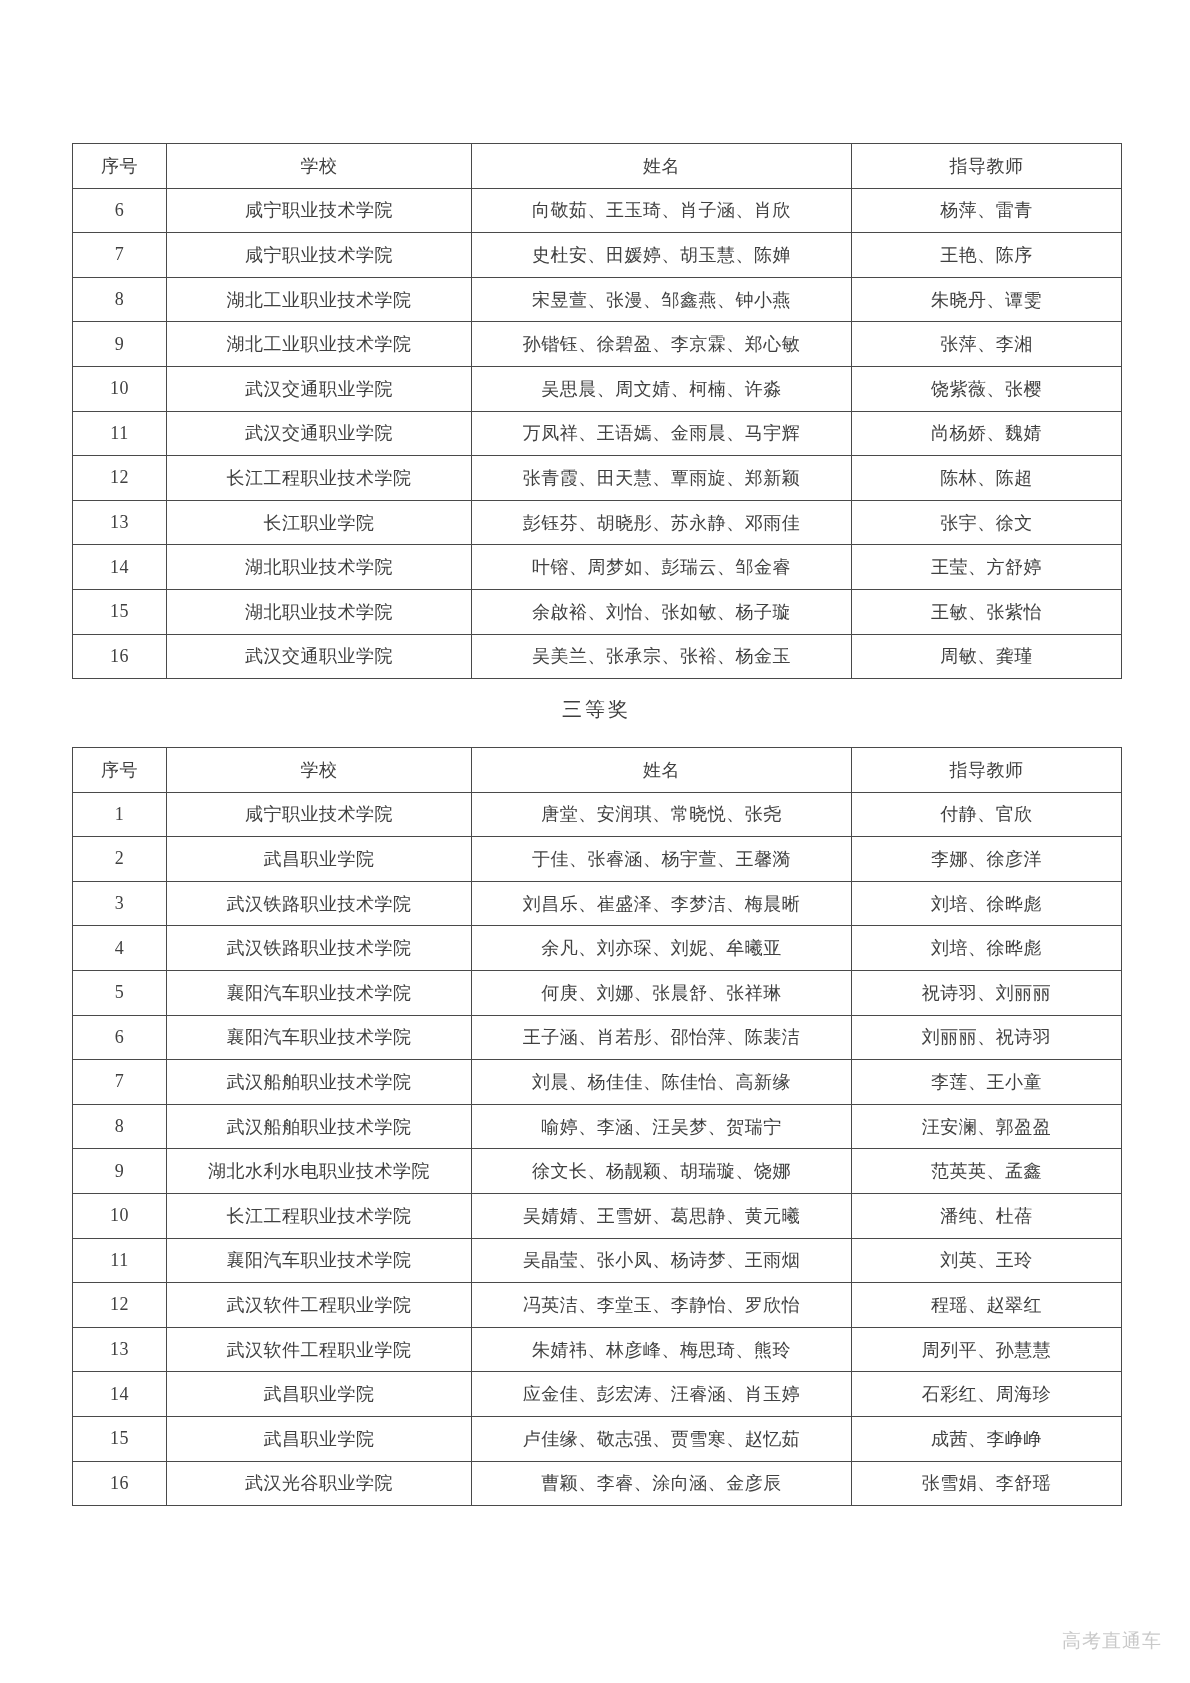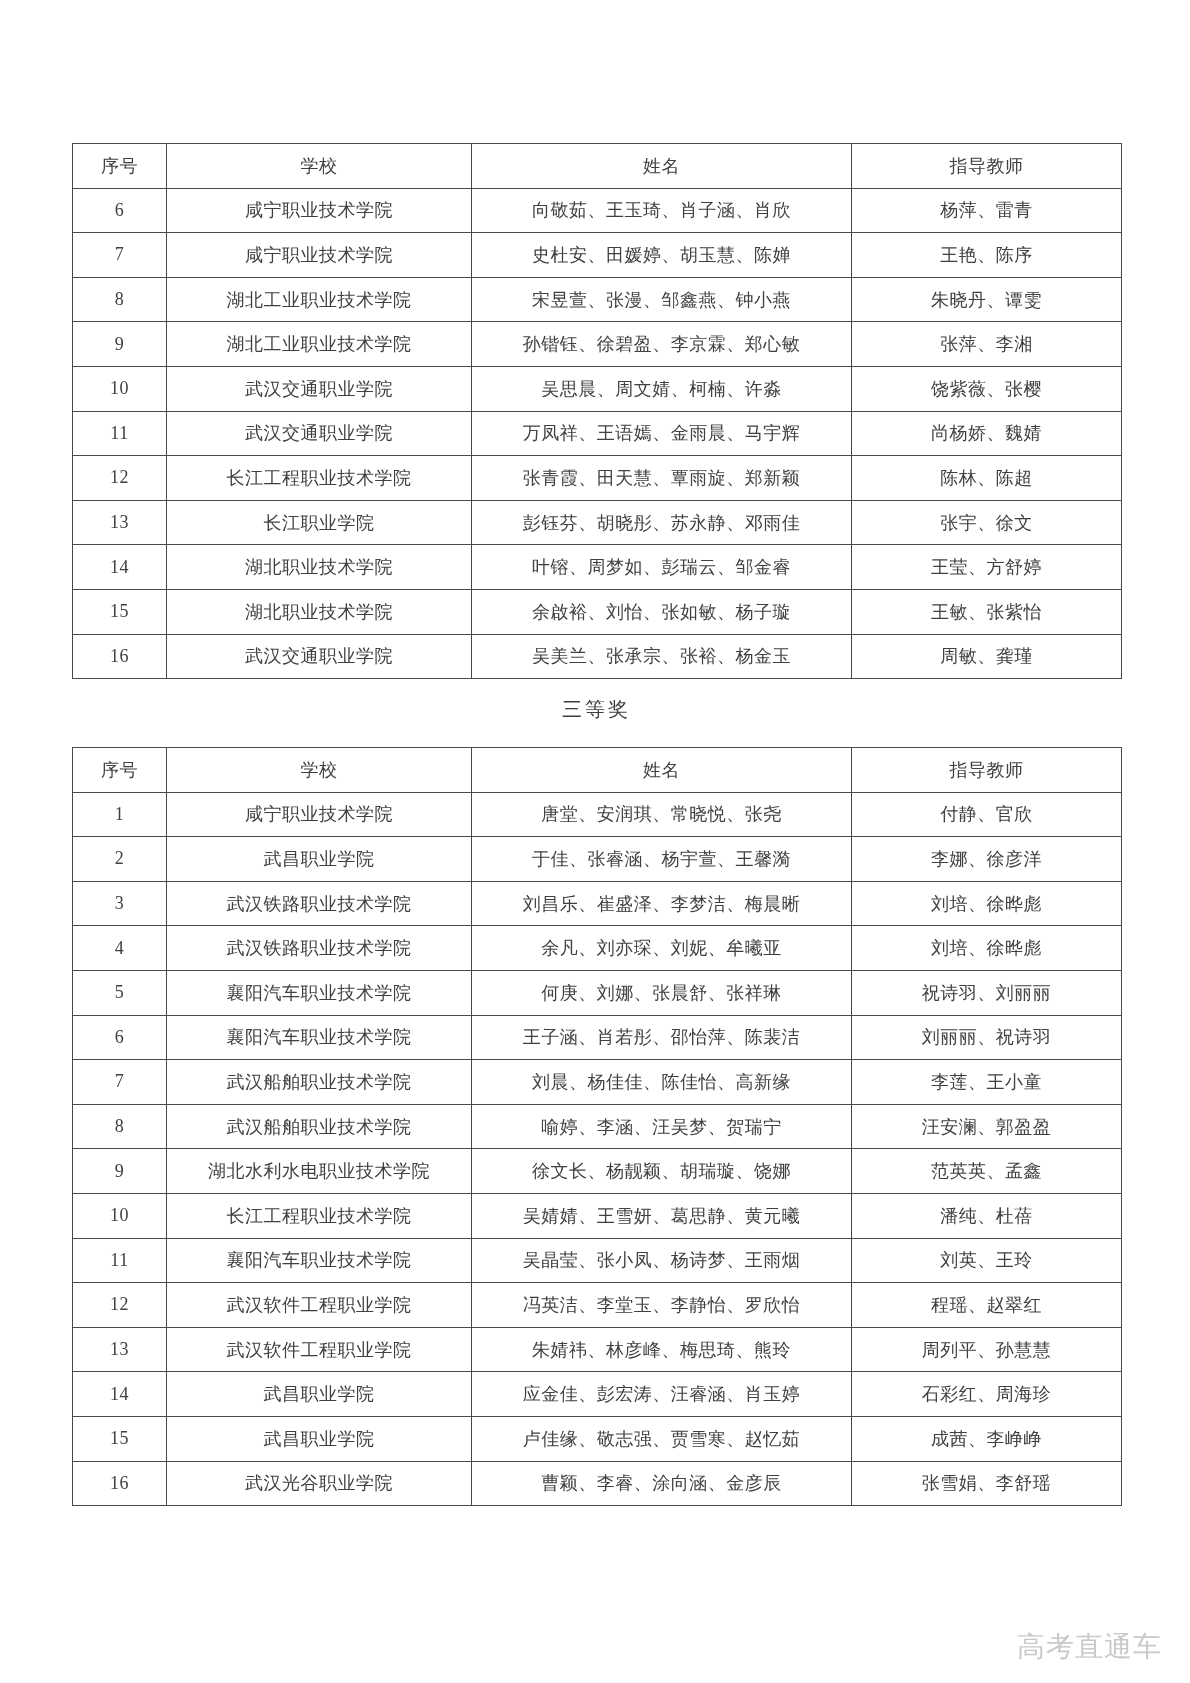--- a/index.html
+++ b/index.html
@@ -51,21 +51,21 @@
     text-align: center;
     font-size: 20px;
     line-height: 42px;
     letter-spacing: 3px;
     color: #3d3d3d;
   }
   .watermark {
     position: absolute;
     top: 1628px;
     right: 28px;
-    font-size: 28px;
+    font-size: 19px;
     letter-spacing: 1px;
     color: #c9c9c9;
     font-family: "Liberation Sans", "DejaVu Sans", sans-serif;
   }
 </style>
 </head>
 <body>
 
 <div class="page">
 

